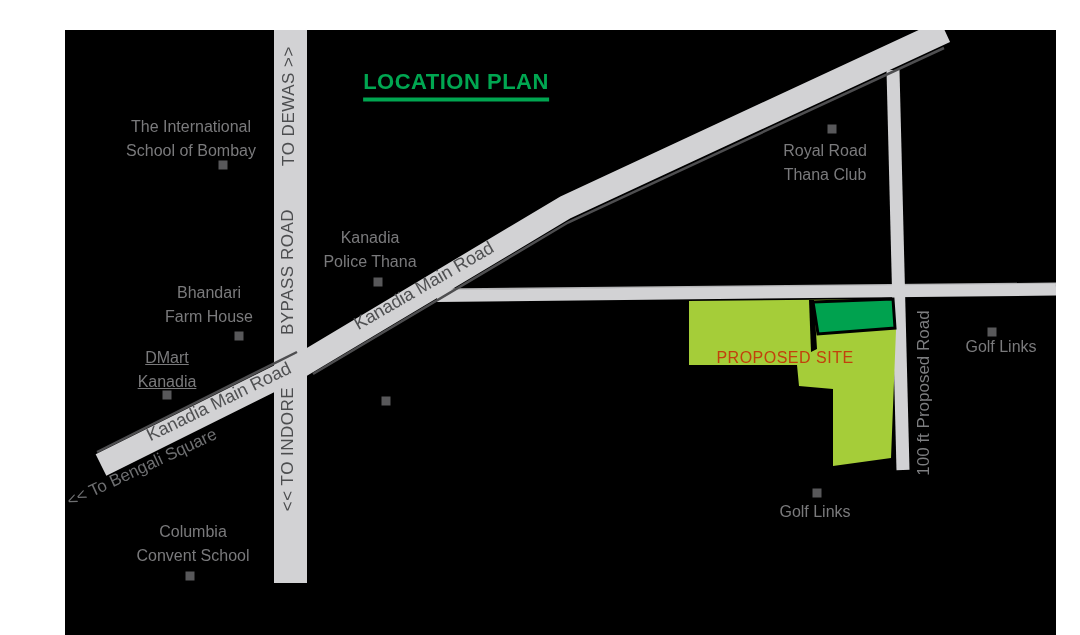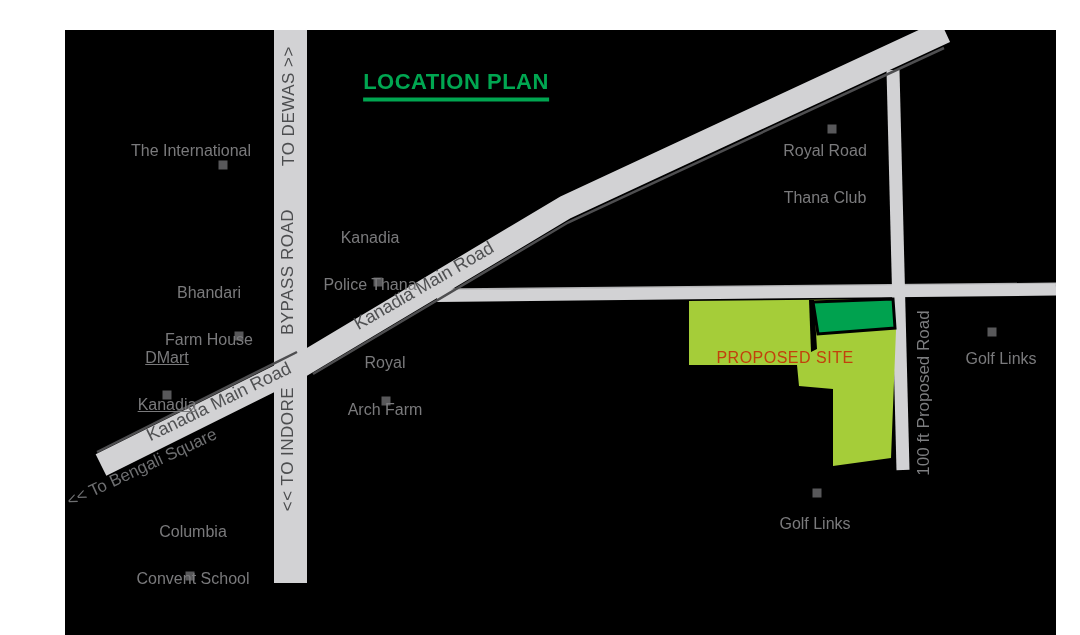--- a/index.html
+++ b/index.html
@@ -9,21 +9,21 @@
   }
   .map{
     position:absolute;left:65px;top:30px;width:991px;height:622px;
     background:#000000;overflow:hidden;
   }
   .map svg{position:absolute;left:0;top:0;}
   .place{
     position:absolute;color:#7a7a7c;font-size:16px;line-height:24px;
     text-align:center;white-space:nowrap;transform:translate(-50%,-50%);
   }
-  .place span{display:block;margin-top:23px;}
+  .place span{display:block;}
   .road-label{
     position:absolute;color:#4c4d4f;font-size:17px;white-space:nowrap;
     letter-spacing:0.5px;
   }
   .kanadia-label{
     position:absolute;color:#505153;font-size:18px;white-space:nowrap;
   }
   .bengali-label{
     position:absolute;color:#6e6f71;font-size:17px;white-space:nowrap;
   }
@@ -85,36 +85,33 @@
     <div class="road-label" style="left:223px;top:419px;transform:translate(-50%,-50%) rotate(-90deg);">&lt;&lt; TO INDORE</div>
     <div class="proposed-road-label" style="left:859px;top:363px;transform:translate(-50%,-50%) rotate(-90deg);">100 ft Proposed Road</div>
     <div class="kanadia-label" style="left:359px;top:256px;transform:translate(-50%,-50%) rotate(-30deg);">Kanadia Main Road</div>
     <div class="kanadia-label" style="left:154px;top:372px;transform:translate(-50%,-50%) rotate(-26deg);">Kanadia Main Road</div>
     <div class="bengali-label" style="left:77px;top:438px;transform:translate(-50%,-50%) rotate(-25deg);">&lt;&lt; To Bengali Square</div>
 
     <div class="site-label" style="left:720px;top:328px;">PROPOSED SITE</div>
 
     <div class="place" style="left:126px;top:109px;">
       <span>The International</span>
+      <span>School of Bombay</span>
     </div>
     <div class="place" style="left:305px;top:220px;">
       <span>Kanadia</span>
       <span>Police Thana</span>
     </div>
     <div class="place" style="left:144px;top:275px;">
       <span>Bhandari</span>
       <span>Farm House</span>
     </div>
     <div class="place" style="left:102px;top:340px;text-decoration:underline;">
       <span>DMart</span>
       <span>Kanadia</span>
-    </div>
-    <div class="place" style="left:320px;top:345px;">
-      <span>Royal</span>
-      <span>Arch Farm</span>
     </div>
     <div class="place" style="left:128px;top:514px;">
       <span>Columbia</span>
       <span>Convent School</span>
     </div>
     <div class="place" style="left:760px;top:133px;">
       <span>Royal Road</span>
       <span>Thana Club</span>
     </div>
     <div class="place" style="left:936px;top:317px;">

